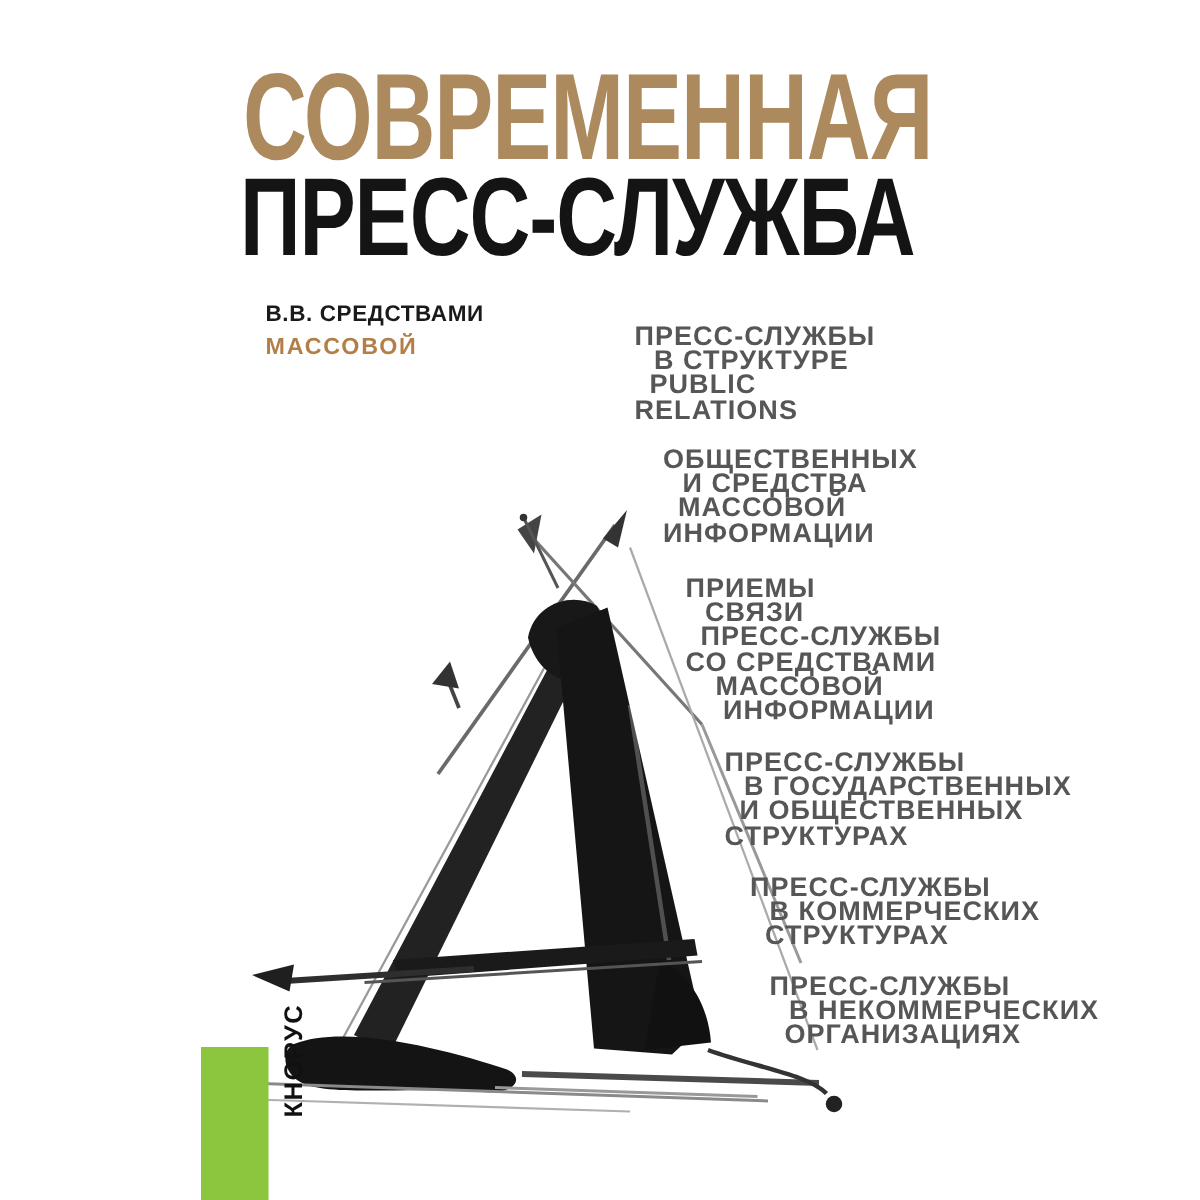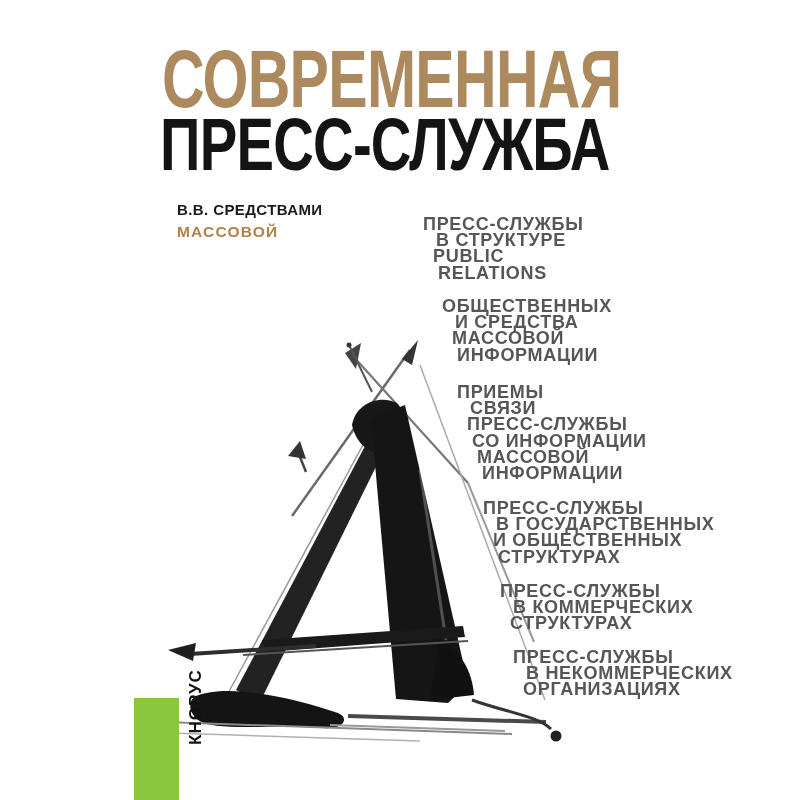--- a/index.html
+++ b/index.html
@@ -51,21 +51,21 @@
   .topic-line{
     font-size:18px;
     line-height:16.2px;
     letter-spacing:0.7px;
     white-space:nowrap;
     font-weight:700;
   }
   .l0{margin-left:0px}
   .l1{margin-left:13px}
   .l2{margin-left:10px}
-  .l3{margin-left:15px}
+  .l3{}
   .l4{margin-left:20px}
   .l5{margin-left:25px}
   .g1{left:423px;top:216px;}
   .g2{left:442px;top:298px;}
   .g3{left:457px;top:384px;}
   .g4{left:483px;top:500px;}
   .g5{left:500px;top:583px;}
   .g6{left:513px;top:649px;}
 
   
@@ -149,21 +149,21 @@
     <div class="topic-group g2">
       <div class="topic-line l0">ОБЩЕСТВЕННЫХ</div>
       <div class="topic-line l1">И СРЕДСТВА</div>
       <div class="topic-line l2">МАССОВОЙ</div>
       <div class="topic-line l3">ИНФОРМАЦИИ</div>
     </div>
     <div class="topic-group g3">
       <div class="topic-line l0">ПРИЕМЫ</div>
       <div class="topic-line l1">СВЯЗИ</div>
       <div class="topic-line l2">ПРЕСС-СЛУЖБЫ</div>
-      <div class="topic-line l3">СО ИНФОРМАЦИИ</div>
+      <div class="topic-line l3">СО СРЕДСТВАМИ</div>
       <div class="topic-line l4">МАССОВОЙ</div>
       <div class="topic-line l5">ИНФОРМАЦИИ</div>
     </div>
     <div class="topic-group g4">
       <div class="topic-line l0">ПРЕСС-СЛУЖБЫ</div>
       <div class="topic-line l1">В ГОСУДАРСТВЕННЫХ</div>
       <div class="topic-line l2">И ОБЩЕСТВЕННЫХ</div>
       <div class="topic-line l3">СТРУКТУРАХ</div>
     </div>
     <div class="topic-group g5">

